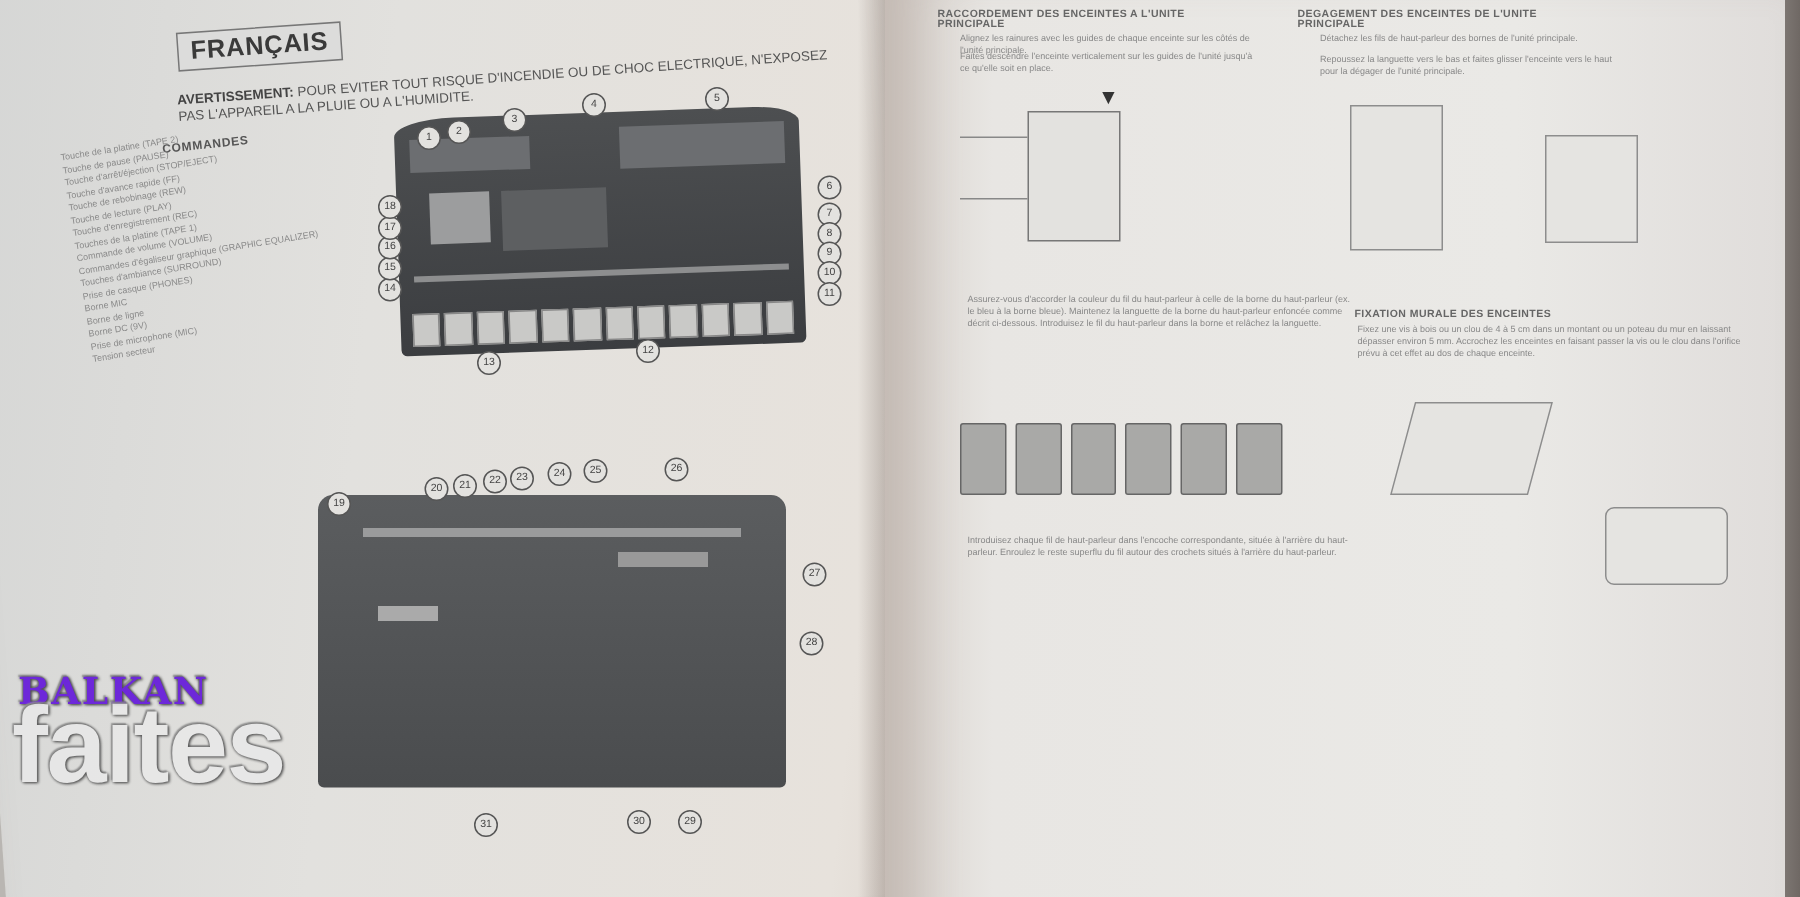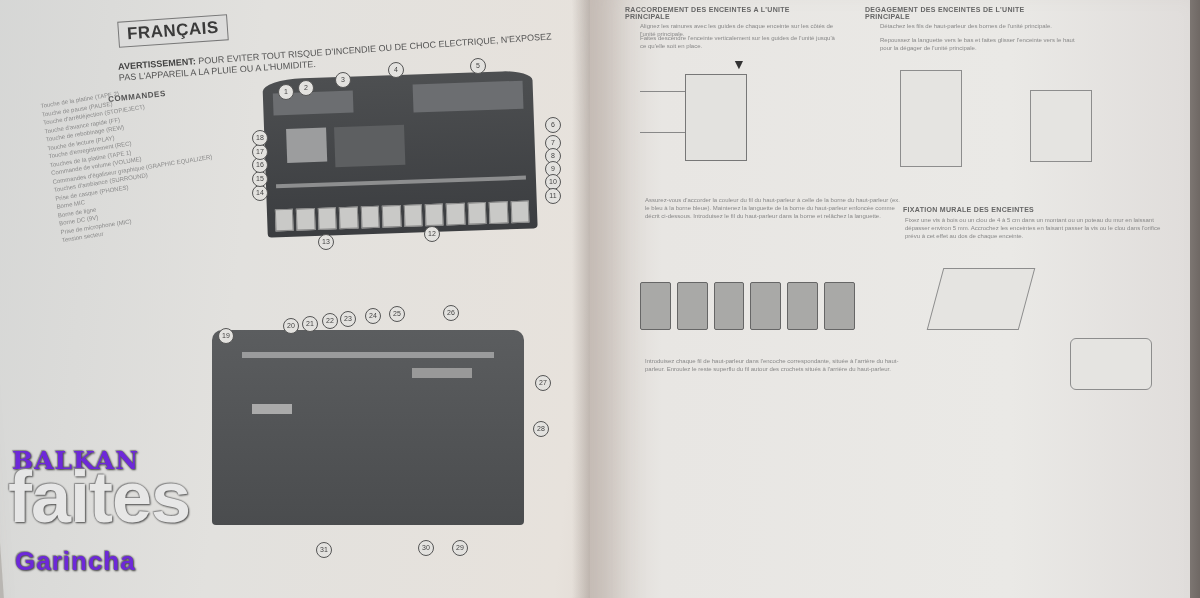--- a/index.html
+++ b/index.html
@@ -182,14 +182,13 @@
   <div class="illus" style="left:900px;top:70px;width:60px;height:95px;"></div>
   <div class="illus" style="left:1030px;top:90px;width:60px;height:70px;"></div>
 
   <div class="r-heading" style="left:903px;top:206px;width:200px;">FIXATION MURALE DES ENCEINTES</div>
   <div class="r-text" style="left:905px;top:216px;width:270px;">Fixez une vis à bois ou un clou de 4 à 5 cm dans un montant ou un poteau du mur en laissant dépasser environ 5 mm. Accrochez les enceintes en faisant passer la vis ou le clou dans l'orifice prévu à cet effet au dos de chaque enceinte.</div>
   <div class="illus" style="left:935px;top:268px;width:90px;height:60px;transform:skewX(-15deg);"></div>
   <div class="illus" style="left:1070px;top:338px;width:80px;height:50px;border-radius:6px;"></div>
 
   <div class="wm wm-balkan">BALKAN</div>
   <div class="wm wm-auction">faites</div>
-  <div class="wm wm-garincha">Garincha</div>
 </div>
 
 </body></html>

